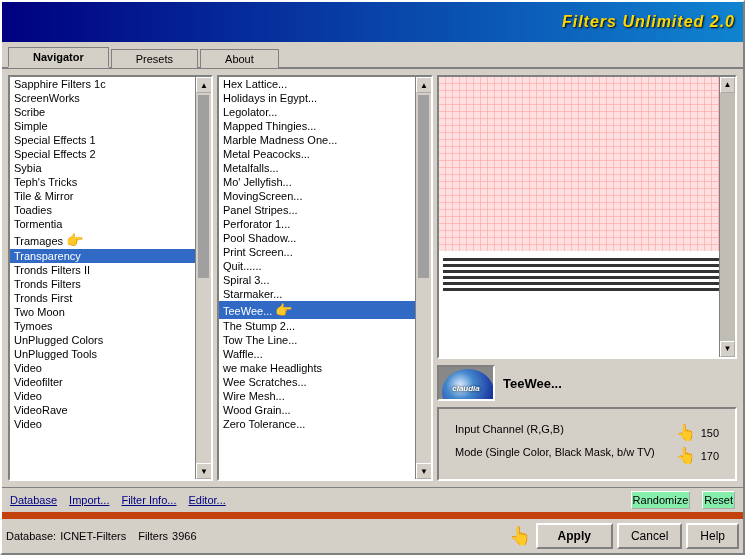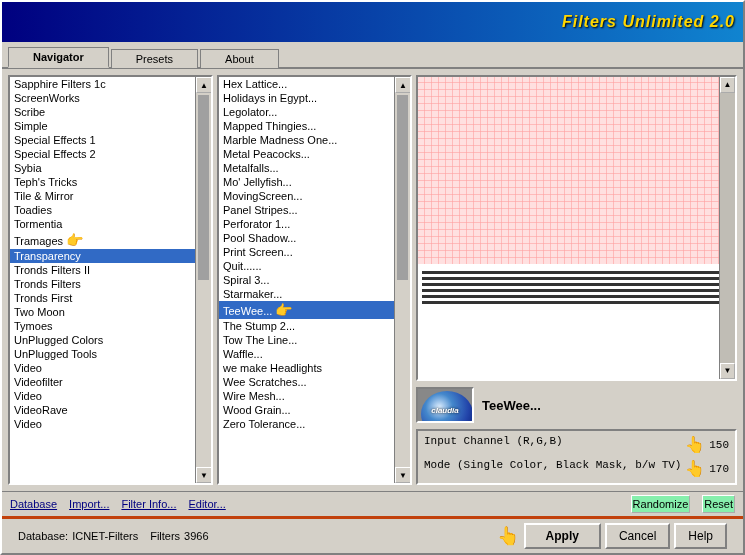--- a/index.html
+++ b/index.html
@@ -254,21 +254,21 @@
         </div>
         <div class="panel-scrollbar">
           <div class="scroll-arrow">▲</div>
           <div class="scroll-thumb" style="height:60px; background:#a0a0a0; margin:2px;"></div>
           <div style="flex:1;background:#d4d0c8;"></div>
           <div class="scroll-arrow">▼</div>
         </div>
       </div>
     </div>
 
-    <div class="middle-panel inset-border" style="width:195px; border:2px solid; border-color:#808080 #fff #fff #808080;">
+    <div class="middle-panel inset-border" style="width:216px; border:2px solid; border-color:#808080 #fff #fff #808080;">
       <div class="panel-with-scroll">
         <div class="panel-list">
           <div id="middle-items">
               <div class="list-item">Hex Lattice...</div>
               <div class="list-item">Holidays in Egypt...</div>
               <div class="list-item">Legolator...</div>
               <div class="list-item">Mapped Thingies...</div>
               <div class="list-item">Marble Madness One...</div>
               <div class="list-item">Metal Peacocks...</div>
               <div class="list-item">Metalfalls...</div>
@@ -330,21 +330,21 @@
       <div style="display:flex; align-items:center; gap:8px; background:#d4d0c8; padding:2px 0;">
 
         <div style="width:58px; height:36px; border:2px solid; border-color:#808080 #fff #fff #808080; background:#888; position:relative; overflow:hidden; flex-shrink:0;font-style:italic;">
           <div style="width:52px; height:46px; border-radius:50%; background:radial-gradient(circle at 35% 35%, #ddeeff 0%, #4488cc 30%, #2244aa 65%, #001166 100%); position:absolute; top:2px; left:3px;"></div>
           <div style="position:absolute; bottom:6px; left:0; right:0; text-align:center; font-size:8px; font-weight:bold; color:#fff; text-shadow:0 0 3px #000;">claudia</div>
         </div>
 
         <div style="font-size:13px; font-weight:bold;">TeeWee...</div>
       </div>
 
-      <div style="border:2px solid; border-color:#808080 #fff #fff #808080; background:#d4d0c8; padding:2px;font-family:Liberation Mono, monospace;">
+      <div style="border:2px solid; border-color:#808080 #fff #fff #808080; background:#d4d0c8; padding:12px;">
         <div style="display:flex; justify-content:space-between; padding:2px 4px;">
           <span>Input Channel (R,G,B)</span>
           <div style="display:flex; align-items:center; gap:4px;">
             <span style="font-size:16px; color:#ff8c00;">👆</span>
             <span>150</span>
           </div>
         </div>
         <div style="display:flex; justify-content:space-between; padding:2px 4px;">
           <span>Mode (Single Color, Black Mask, b/w TV)</span>
           <div style="display:flex; align-items:center; gap:4px;">
@@ -359,21 +359,21 @@
   <div style="padding:3px 8px; background:#d4d0c8; border-top:1px solid #808080; display:flex; align-items:center; gap:12px;">
     <span class="toolbar-link">Database</span>
     <span class="toolbar-link">Import...</span>
     <span class="toolbar-link">Filter Info...</span>
     <span class="toolbar-link">Editor...</span>
     <div style="flex:1;"></div>
     <button class="randomize-btn">Randomize</button>
     <button class="randomize-btn">Reset</button>
   </div>
 
-  <div style="padding:4px 16px; background:#d4d0c8; border-top:3px solid #c2410c; display:flex; align-items:center; gap:4px;">
+  <div style="padding:4px 4px; background:#d4d0c8; border-top:7px solid #c2410c; display:flex; align-items:center; gap:4px;">
     <span>Database:</span>
     <span>ICNET-Filters</span>
     <span style="margin-left:8px;">Filters</span>
     <span>3966</span>
     <div style="flex:1;"></div>
     <div style="display:flex; align-items:center; gap:4px;">
       <span style="font-size:18px; color:#ff8c00;">👆</span>
       <button class="apply-btn" style="background:#d4d0c8; border:2px solid; border-color:#fff #808080 #808080 #fff; padding:4px 20px; font-size:12px; cursor:pointer;">Apply</button>
       <button class="cancel-btn" style="background:#d4d0c8; border:2px solid; border-color:#fff #808080 #808080 #fff; padding:4px 12px; font-size:12px; cursor:pointer;">Cancel</button>
       <button class="help-btn" style="background:#d4d0c8; border:2px solid; border-color:#fff #808080 #808080 #fff; padding:4px 12px; font-size:12px; cursor:pointer;">Help</button>

